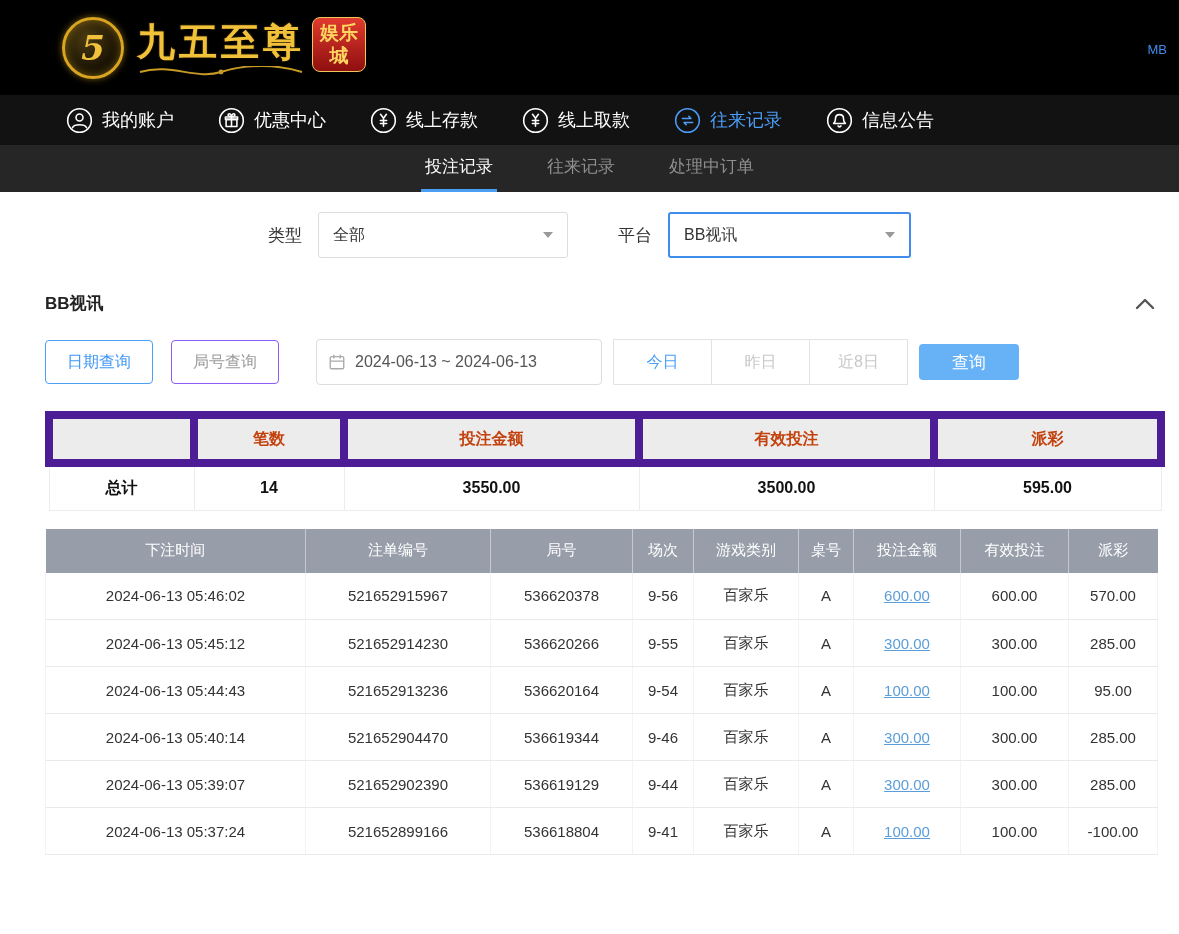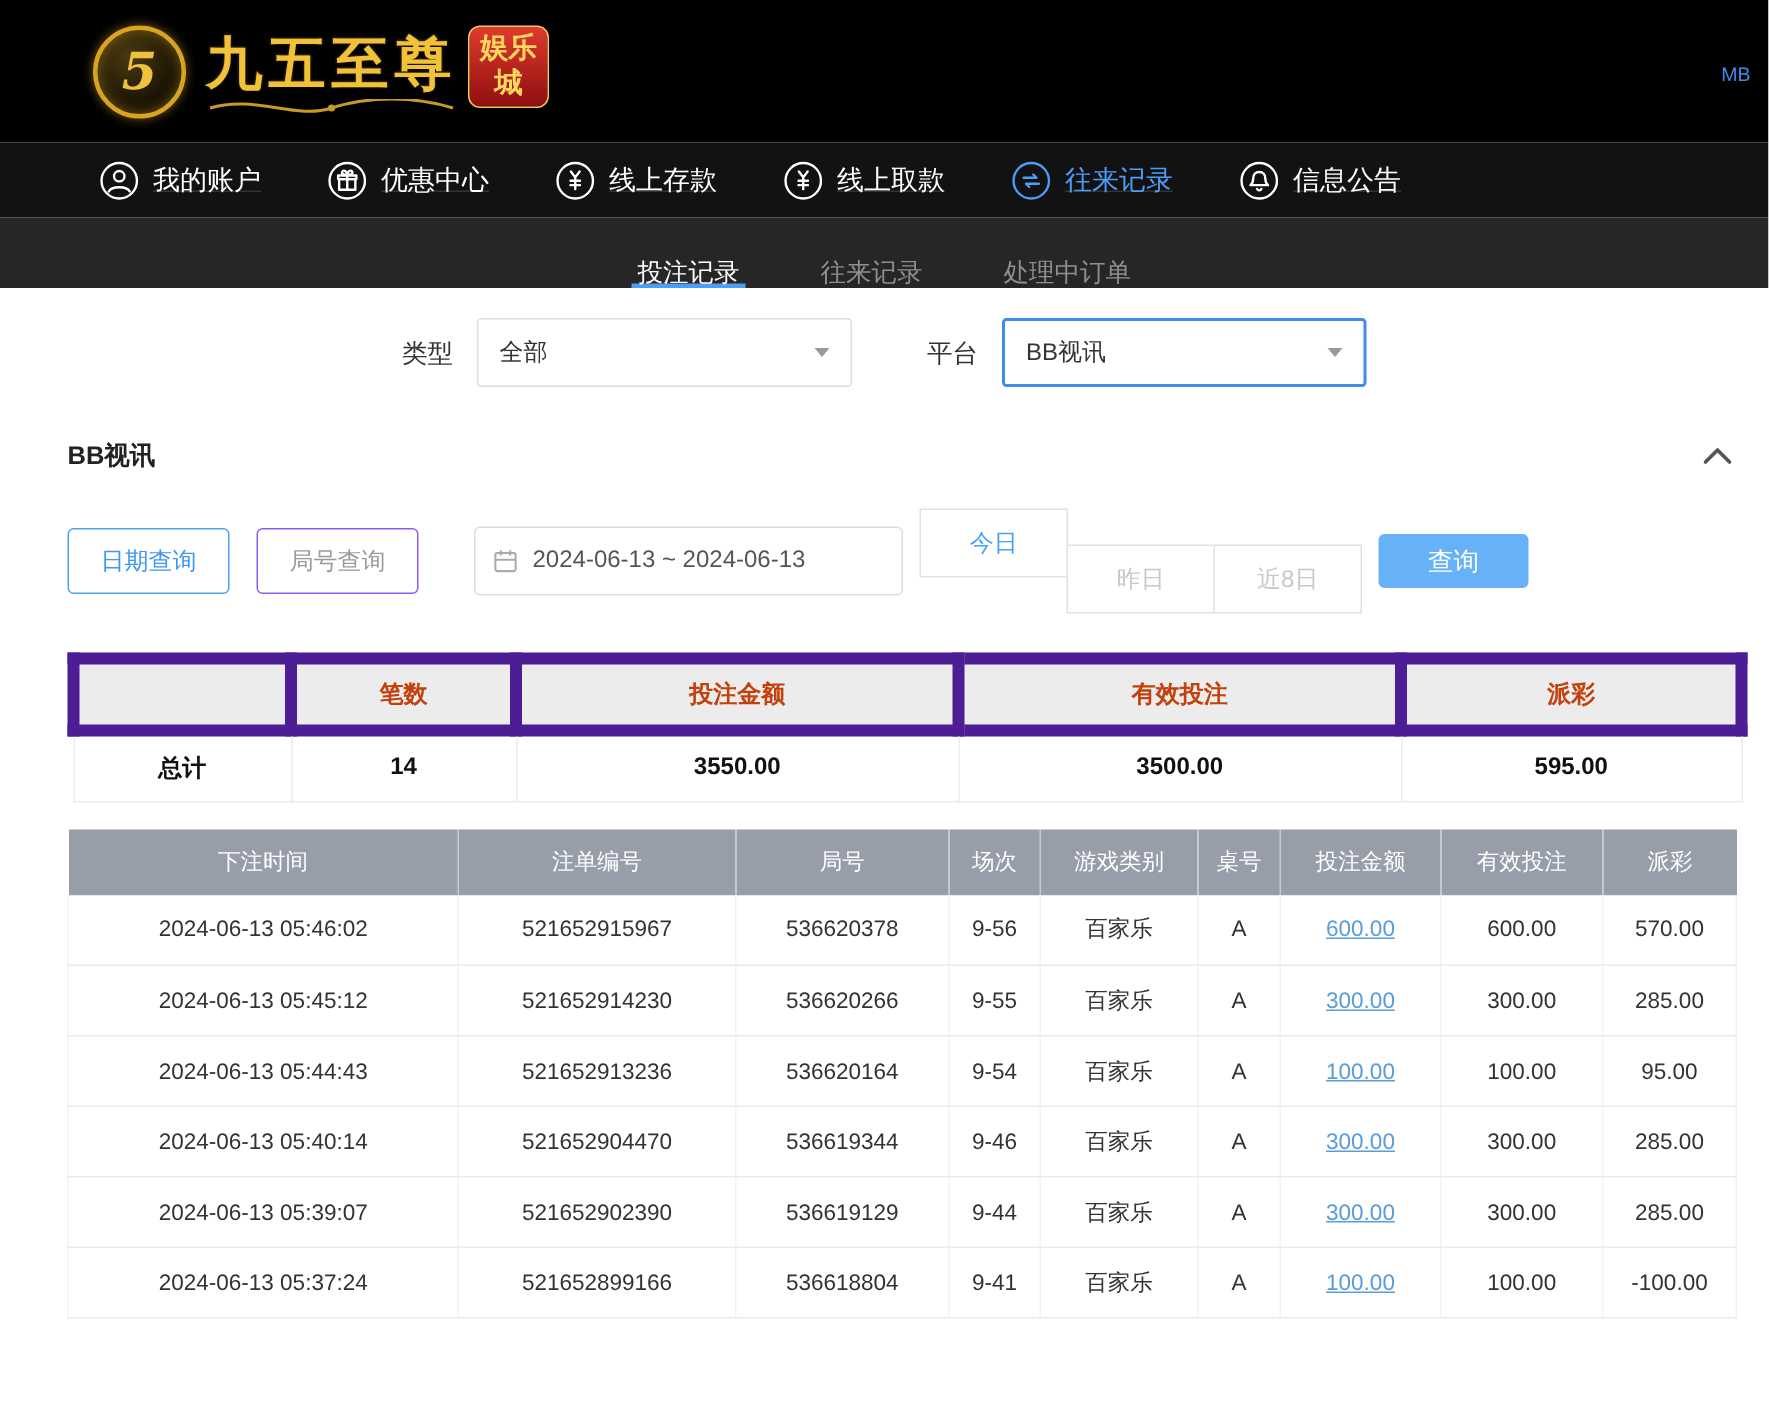--- a/index.html
+++ b/index.html
@@ -25,27 +25,27 @@
   }
   .flourish { margin-top:-2px; }
   .badge {
     margin-left:6px; margin-top:-6px; width:54px; padding:4px 3px;
     background:linear-gradient(#e03a2f,#8f0f0f); border:1px solid #f0c75a; border-radius:8px;
     color:#ffd65e; font-size:19px; font-weight:700; line-height:1.18; text-align:center; word-break:break-all;
   }
   .redact { position:absolute; left:752px; top:18px; }
   .currency { position:absolute; right:12px; top:42px; color:#3f8ceb; font-size:13px; }
   
-  .navbar { height:50px; background:#121212; display:flex; align-items:center; padding-left:66px; gap:44px;text-decoration:underline; }
+  .navbar { height:50px; background:#121212; display:flex; align-items:center; padding-left:66px; gap:44px; }
   .nav-item { display:flex; align-items:center; gap:9px; color:#fff; font-size:18px; cursor:pointer; white-space:nowrap; }
   .nav-item svg { width:27px; height:27px; stroke:currentColor; fill:none; stroke-width:1.4; stroke-linecap:round; stroke-linejoin:round; }
   .nav-item.active { color:#4b9df8; }
   
   .tabbar { height:47px; background:#262626; display:flex; justify-content:center; gap:46px; }
-  .tab { line-height:44px; font-size:17px; color:#8f8f8f; border-bottom:3px solid transparent; cursor:pointer; padding:0 4px;margin-top:15px; }
+  .tab { line-height:44px; font-size:17px; color:#8f8f8f; border-bottom:3px solid transparent; cursor:pointer; padding:0 4px; }
   .tab.active { color:#fff; border-bottom-color:#4a9ff5; }
   
   .filter-row { margin-top:20px; display:flex; justify-content:center; align-items:center; }
   .flabel { font-size:17px; color:#333; margin-right:16px; }
   .flabel.plat { margin-left:50px; }
   .select {
     height:46px; width:250px; border:1px solid #ddd; border-radius:3px; background:#fff;
     display:flex; align-items:center; justify-content:space-between; padding:0 14px; font-size:16px; color:#333; cursor:pointer;
   }
   .select.platform { width:243px; border:2px solid #3f8ceb; }
@@ -56,21 +56,21 @@
   .collapse { cursor:pointer; display:flex; align-items:center; }
   
   .query-bar { margin:24px 24px 0 45px; display:flex; align-items:center; }
   .btn-pill { height:44px; padding:0 21px; border-radius:4px; background:#fff; font-size:16px; display:flex; align-items:center; cursor:pointer; }
   .btn-date { border:1px solid #4da1f5; color:#3f97f5; margin-right:18px; }
   .btn-round { border:1px solid #8b5cf6; color:#9a9a9a; margin-right:37px;font-family:Liberation Serif, serif; }
   .datebox { height:46px; width:286px; border:1px solid #ddd; border-radius:4px; display:flex; align-items:center; padding:0 11px; margin-right:11px; color:#555; font-size:16px; gap:9px; cursor:pointer; }
   .datebox svg { stroke:#aaa; fill:none; stroke-width:1.5; }
   .seg-group { display:flex; margin-right:11px; }
   .seg { height:46px; width:99px; border:1px solid #e2e2e2; background:#fff; display:flex; align-items:center; justify-content:center; font-size:16px; color:#c8c8c8; cursor:pointer; }
-  .seg + .seg { margin-left:-1px;margin-top:24px; }
+  .seg + .seg { margin-left:-1px; }
   .seg.today { color:#4da1f5; }
   .btn-search { height:36px; width:100px; background:#67b2f6; color:#fff; border:none; border-radius:4px; font-size:17px; display:flex; align-items:center; justify-content:center; cursor:pointer; }
   
   .sum-table { margin:26px 0 0 45px; width:1112px; border-collapse:collapse; table-layout:fixed; text-align:center; }
   .sum-table th { background:#ececec; border:8px solid #4c1d95; height:48px; font-size:16px; color:#c2410c; font-weight:700; }
   .sum-table td { border:1px solid #ececec; height:47px; font-size:16px; font-weight:700; color:#111; }
   
   .bet-table { margin:18px 0 0 45px; width:1112px; border-collapse:collapse; table-layout:fixed; text-align:center; }
   .bet-table thead th { background:#989ea9; color:#fff; height:44px; font-size:15px; font-weight:400; border-right:1px solid rgba(255,255,255,.45); }
   .bet-table thead th:last-child { border-right:none; }

